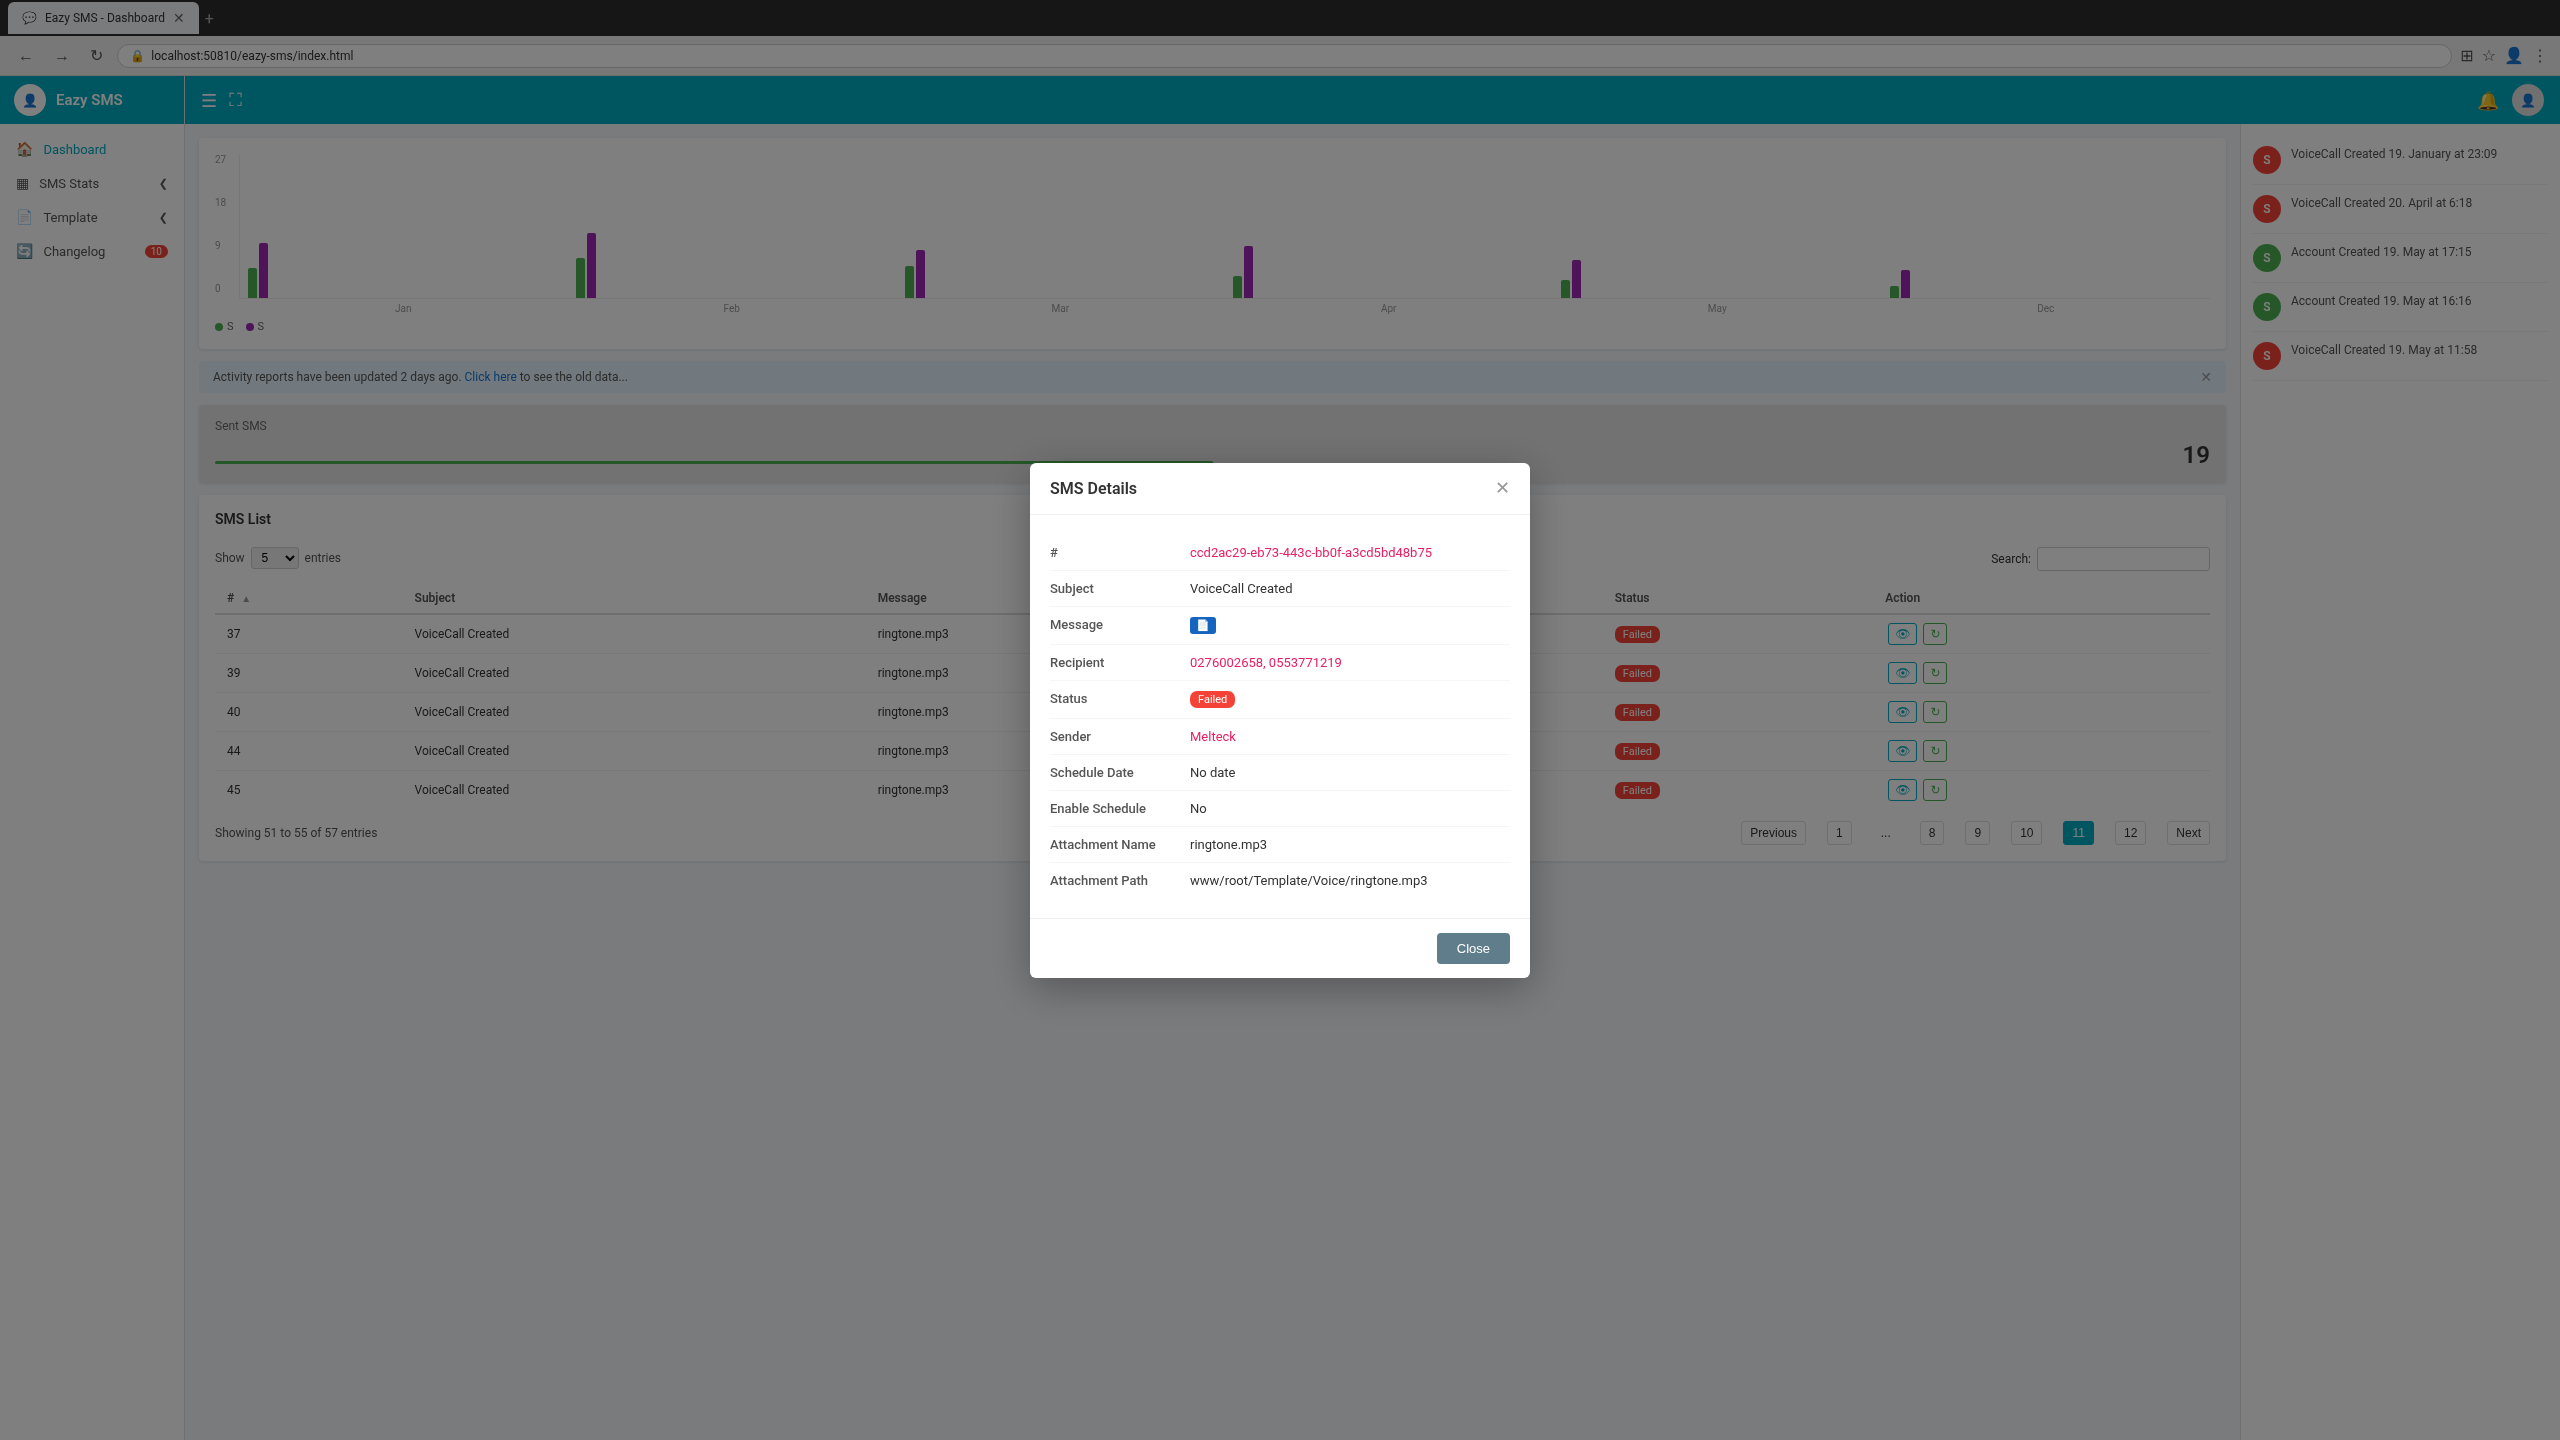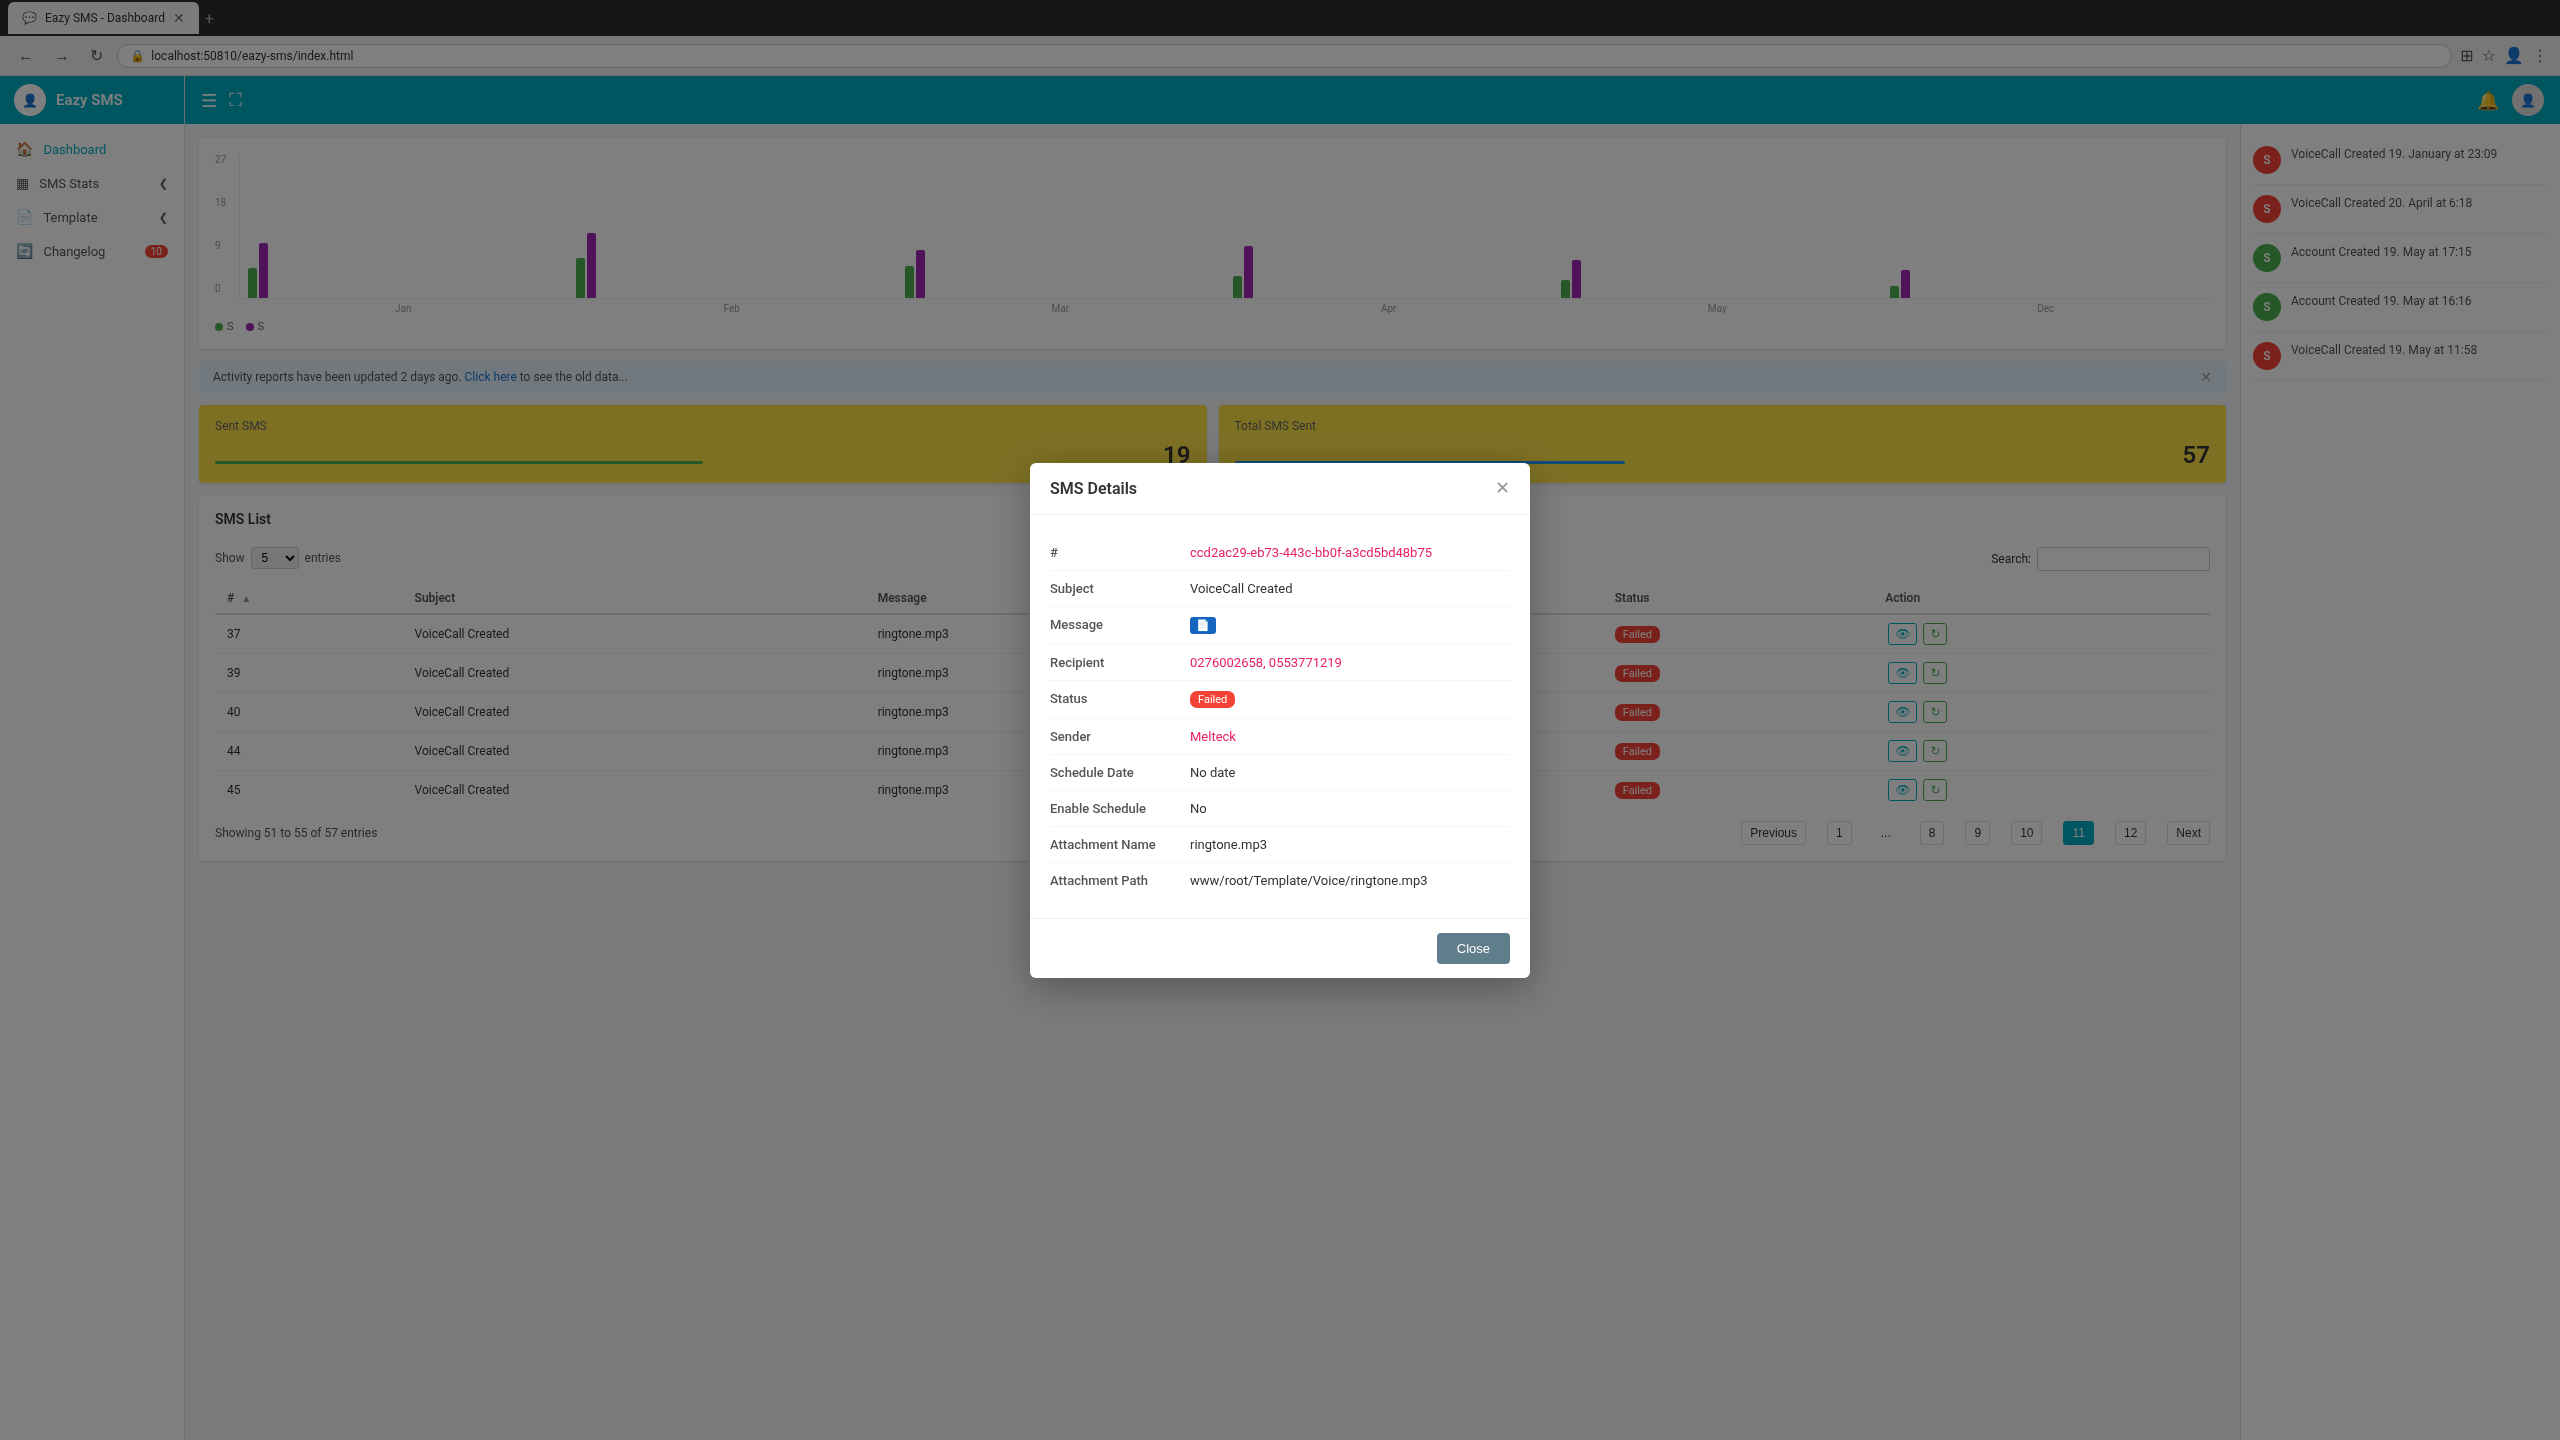--- a/index.html
+++ b/index.html
@@ -29,21 +29,21 @@
     
     .chart-section { background: white; border-radius: 4px; padding: 16px; margin-bottom: 12px; box-shadow: 0 1px 3px rgba(0,0,0,0.1); }
 
     
     .alert-bar { background: #e3f2fd; border-radius: 4px; padding: 8px 14px; margin-bottom: 12px; font-size: 12px; color: #555; display: flex; align-items: center; justify-content: space-between; }
     .alert-bar a { color: #1976d2; text-decoration: none; }
     .alert-close { cursor: pointer; color: #999; font-size: 14px; }
 
     
     .stats-row { display: flex; gap: 12px; margin-bottom: 12px; }
-    .stat-card { background: #fde047; border-radius: 4px; padding: 14px 16px; flex: 1; box-shadow: 0 1px 3px rgba(0,0,0,0.1); }
+    .stat-card { background: #e5e5e5; border-radius: 4px; padding: 14px 16px; flex: 1; box-shadow: 0 1px 3px rgba(0,0,0,0.1); }
     .stat-title { font-size: 12px; color: #666; margin-bottom: 8px; }
     .stat-value { font-size: 24px; font-weight: 600; color: #333; float: right; }
     .stat-bar { height: 3px; border-radius: 2px; margin-top: 28px; }
 
     
     .list-section { background: white; border-radius: 4px; padding: 16px; box-shadow: 0 1px 3px rgba(0,0,0,0.1); }
     .list-title { font-size: 14px; font-weight: 600; margin-bottom: 20px; }
     .list-controls { display: flex; align-items: flex-start; justify-content: space-between; margin-bottom: 12px; }
     .show-entries { display: flex; align-items: center; gap: 6px; font-size: 12px; color: #555; }
     .show-entries select { border: 1px solid #ccc; border-radius: 3px; padding: 2px 6px; font-size: 12px; }
@@ -229,25 +229,20 @@
             <span> to see the old data...</span>
           </span>
           <span class="alert-close">✕</span>
         </div>
 
         <div class="stats-row">
           <div class="stat-card">
             <div class="stat-title">Sent SMS</div>
             <div class="stat-value">19</div>
             <div class="stat-bar" style="background:#4caf50;width:50%;"></div>
-          </div>
-          <div class="stat-card">
-            <div class="stat-title">Total SMS Sent</div>
-            <div class="stat-value">57</div>
-            <div class="stat-bar" style="background:#2196f3;width:40%;"></div>
           </div>
         </div>
 
         <div class="list-section">
           <div class="list-title">SMS List</div>
           <div class="list-controls">
             <div class="show-entries">
               <span>Show</span>
               <select>
                 <option>5</option>

